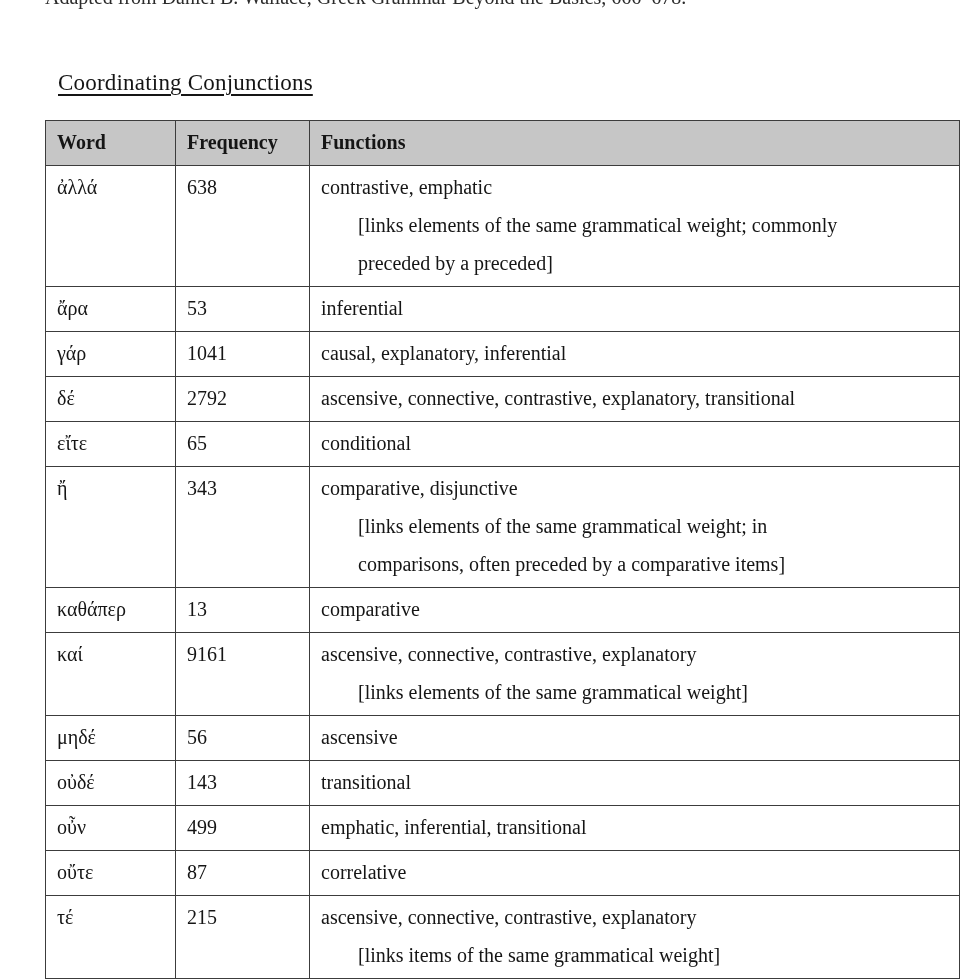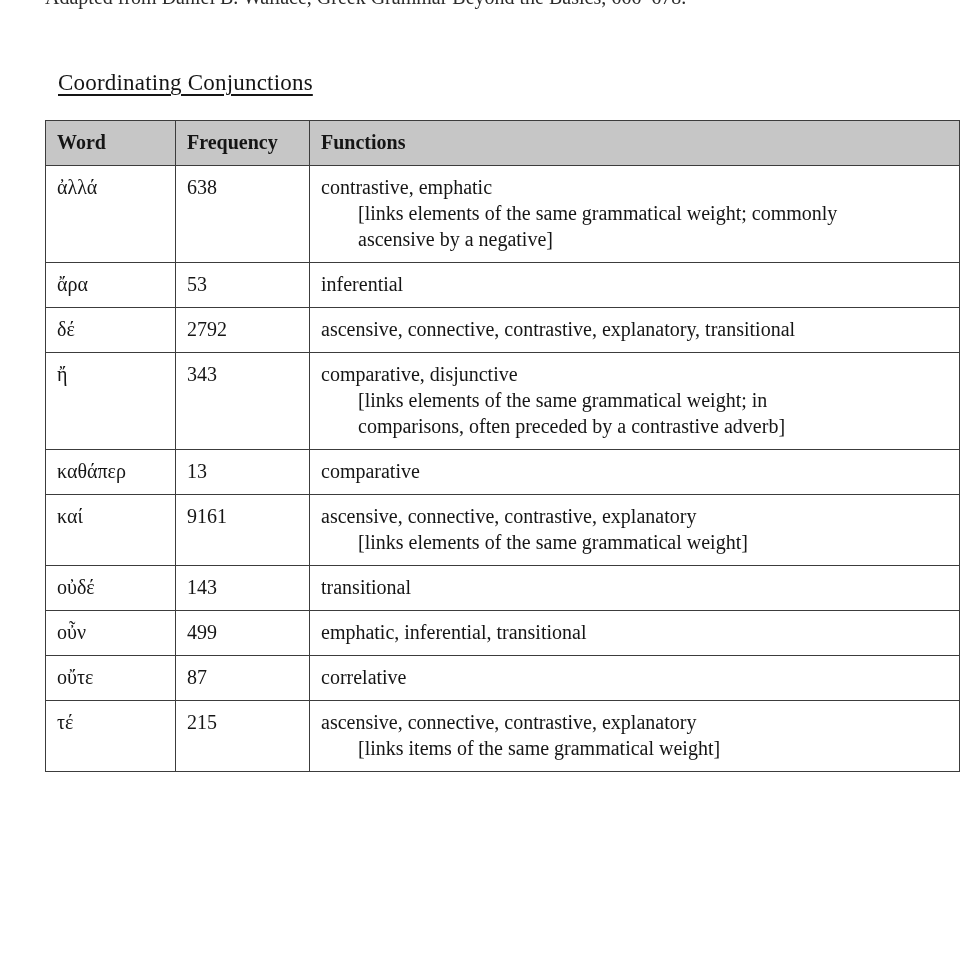--- a/index.html
+++ b/index.html
@@ -64,20 +64,21 @@
     padding: 8px 8px 10px 11px;
     line-height: 26px;
   }
   .conj-table thead th {
     background: #c6c6c6;
     font-weight: bold;
     height: 26px;
   }
   .func-note {
     margin-left: 37px;
+    margin-top: 12px;
   }
 </style>
 </head>
 <body>
 
 <div class="page">
 
   <div class="top-clip">
     <span class="cropped-line">Adapted from Daniel B. Wallace, Greek Grammar Beyond the Basics, 666–678.</span>
   </div>
@@ -97,62 +98,83 @@
         <th>Functions</th>
       </tr>
     </thead>
     <tbody>
         <tr>
           <td>ἀλλά</td>
           <td>638</td>
           <td>
             <div>contrastive, emphatic</div>
             <div class="func-note">[links elements of the same grammatical weight; commonly</div>
-            <div class="func-note">ascensive by a negative]</div>
+            <div class="func-note">preceded by a preceded]</div>
           </td>
         </tr>
         <tr>
           <td>ἄρα</td>
           <td>53</td>
           <td>
             <div>inferential</div>
           </td>
         </tr>
         <tr>
+          <td>γάρ</td>
+          <td>1041</td>
+          <td>
+            <div>causal, explanatory, inferential</div>
+          </td>
+        </tr>
+        <tr>
           <td>δέ</td>
           <td>2792</td>
           <td>
             <div>ascensive, connective, contrastive, explanatory, transitional</div>
           </td>
         </tr>
         <tr>
+          <td>εἴτε</td>
+          <td>65</td>
+          <td>
+            <div>conditional</div>
+          </td>
+        </tr>
+        <tr>
           <td>ἤ</td>
           <td>343</td>
           <td>
             <div>comparative, disjunctive</div>
             <div class="func-note">[links elements of the same grammatical weight; in</div>
-            <div class="func-note">comparisons, often preceded by a contrastive adverb]</div>
+            <div class="func-note">comparisons, often preceded by a comparative items]</div>
           </td>
         </tr>
         <tr>
           <td>καθάπερ</td>
           <td>13</td>
           <td>
             <div>comparative</div>
           </td>
         </tr>
         <tr>
           <td>καί</td>
           <td>9161</td>
           <td>
             <div>ascensive, connective, contrastive, explanatory</div>
             <div class="func-note">[links elements of the same grammatical weight]</div>
           </td>
         </tr>
         <tr>
+          <td>μηδέ</td>
+          <td>56</td>
+          <td>
+            <div>ascensive</div>
+          </td>
+        </tr>
+        <tr>
           <td>οὐδέ</td>
           <td>143</td>
           <td>
             <div>transitional</div>
           </td>
         </tr>
         <tr>
           <td>οὖν</td>
           <td>499</td>
           <td>

